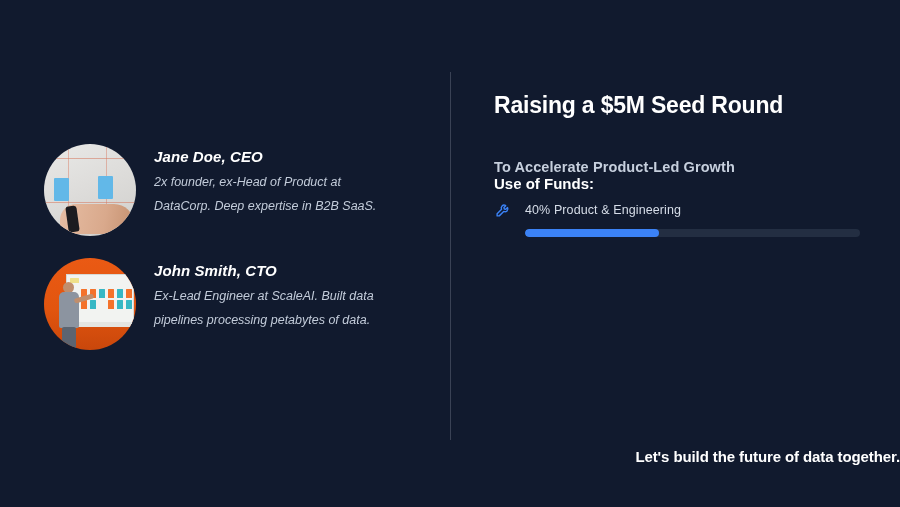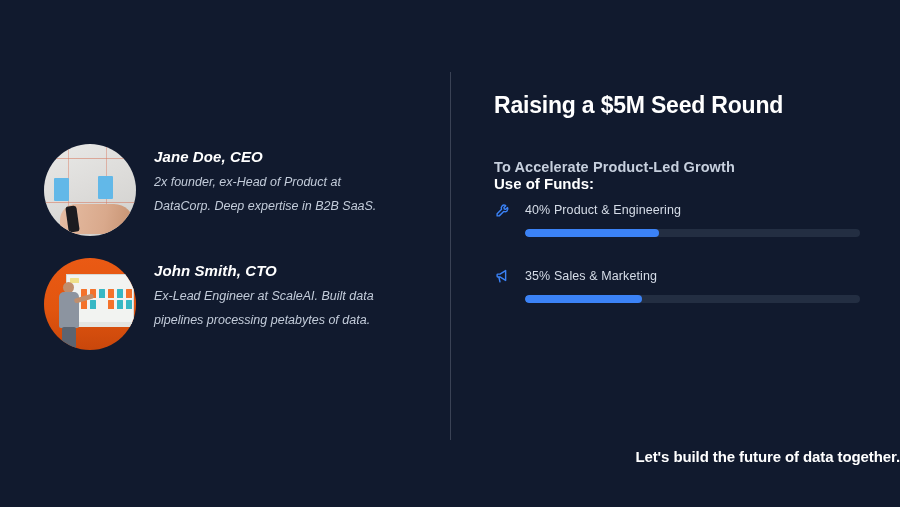--- a/index.html
+++ b/index.html
@@ -366,33 +366,19 @@
             <path d="M14.7 6.3a4 4 0 0 0-5.4 5.4L3 18v3h3l6.3-6.3a4 4 0 0 0 5.4-5.4l-2.5 2.5-2.1-.5-.5-2.1 2.5-2.5z"></path>
           </svg>
         </span>
         <span class="fund-text">40% Product &amp; Engineering</span>
       </div>
       <div class="bar-track">
         <div class="bar-fill" style="width:40%"></div>
       </div>
     </div>
 
-    <div class="fund-row">
-      <div class="fund-head">
-        <span class="fund-icon">
-          <svg width="17" height="17" viewBox="0 0 24 24" fill="none" stroke="currentColor" stroke-width="2" stroke-linecap="round" stroke-linejoin="round">
-            <path d="M3 11v2a1 1 0 0 0 1 1h3l8 5V5L7 10H4a1 1 0 0 0-1 1z"></path>
-            <path d="M5.5 14.5 7 21"></path>
-          </svg>
-        </span>
-        <span class="fund-text">35% Sales &amp; Marketing</span>
-      </div>
-      <div class="bar-track">
-        <div class="bar-fill" style="width:35%"></div>
-      </div>
-    </div>
 
 
   </div>
 
   <div class="footer">Let's build the future of data together.</div>
 
 </div>
 
 </body></html>

